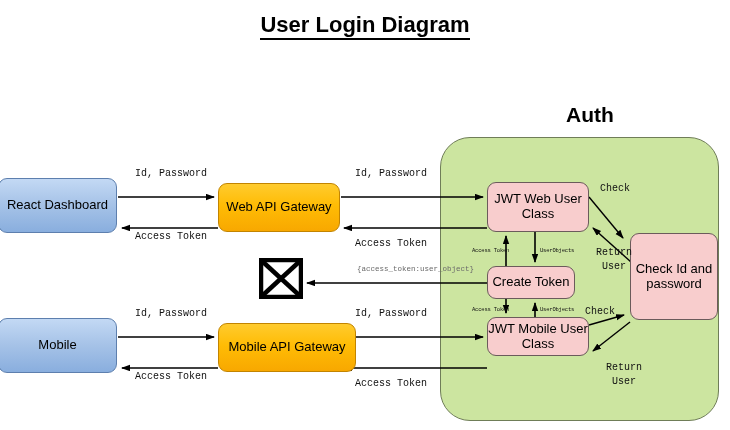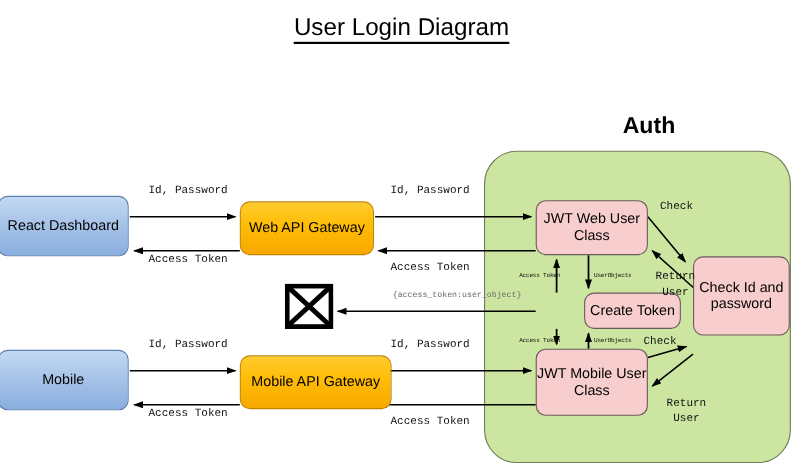--- a/index.html
+++ b/index.html
@@ -23,21 +23,21 @@
   }
 
   
   .diagram-title {
     position: absolute;
     left: 0;
     top: 12px;
     width: 730px;
     text-align: center;
     font-size: 22px;
-    font-weight: normal;
+    font-weight: bold;
     color: #000000;
     letter-spacing: 0px;
   }
   .diagram-title span {
     border-bottom: 2px solid #000000;
     padding-bottom: 1px;
   }
   .auth-title {
     position: absolute;
     left: 490px;
@@ -90,23 +90,23 @@
     border: 1px solid #6b5b5b;
     border-radius: 9px;
     font-size: 13px;
   }
 
   #node-react-dashboard { left: -2px;  top: 178px; width: 119px; height: 55px; }
   #node-mobile          { left: -2px;  top: 318px; width: 119px; height: 55px; }
   #node-web-gateway     { left: 218px; top: 183px; width: 122px; height: 49px; }
   #node-mobile-gateway  { left: 218px; top: 323px; width: 138px; height: 49px; }
   #node-jwt-web         { left: 487px; top: 182px; width: 102px; height: 50px; text-align: center; }
-  #node-jwt-mobile      { left: 487px; top: 317px; width: 102px; height: 61px; }
-  #node-create-token    { left: 487px; top: 266px; width: 88px;  height: 33px; margin-left: 44px; }
-  #node-check-id        { left: 630px; top: 233px; width: 88px;  height: 72px; }
+  #node-jwt-mobile      { left: 487px; top: 317px; width: 102px; height: 39px; }
+  #node-create-token    { left: 487px; top: 266px; width: 88px;  height: 33px; }
+  #node-check-id        { left: 630px; top: 233px; width: 88px;  height: 87px; }
 
   
   #crossed-box {
     position: absolute;
     left: 259px;
     top: 258px;
     width: 44px;
     height: 41px;
   }
 

